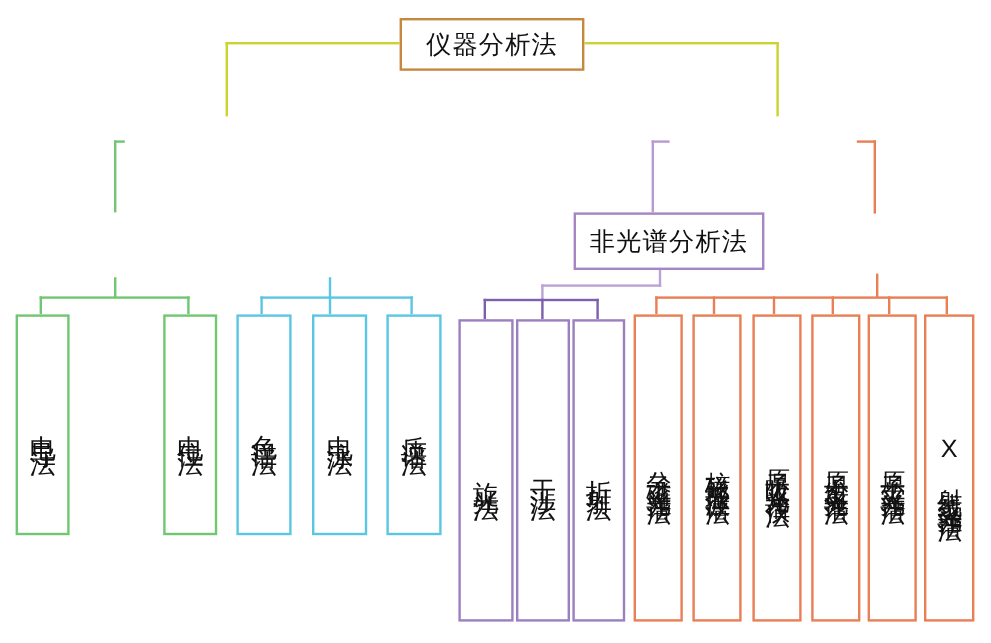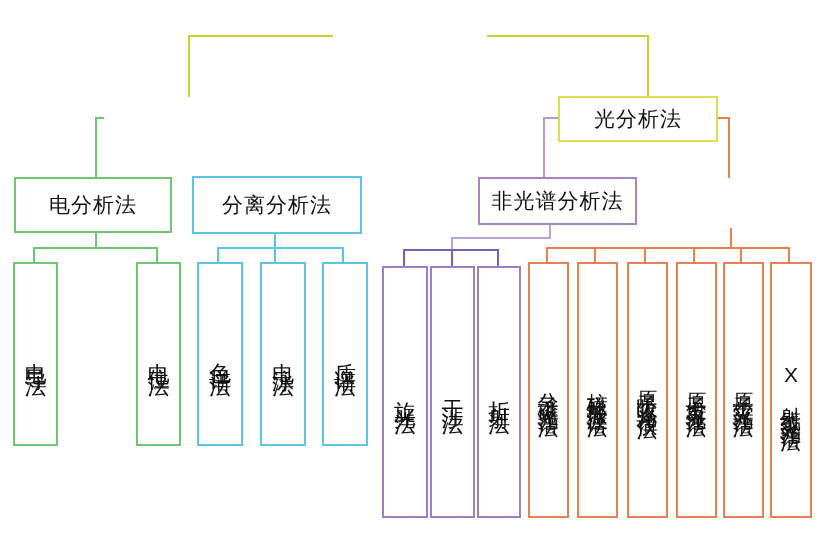--- a/index.html
+++ b/index.html
@@ -67,27 +67,25 @@
 
   <div class="line ln-orange" style="left:730px;top:228px;width:2px;height:20px;"></div>
   <div class="line ln-orange" style="left:546px;top:247px;width:244px;height:2px;"></div>
   <div class="line ln-orange" style="left:546px;top:247px;width:2px;height:15px;"></div>
   <div class="line ln-orange" style="left:594px;top:247px;width:2px;height:15px;"></div>
   <div class="line ln-orange" style="left:644px;top:247px;width:2px;height:15px;"></div>
   <div class="line ln-orange" style="left:693px;top:247px;width:2px;height:15px;"></div>
   <div class="line ln-orange" style="left:740px;top:247px;width:2px;height:15px;"></div>
   <div class="line ln-orange" style="left:788px;top:247px;width:2px;height:15px;"></div>
 
+  <div class="box hbox bd-root" style="left:333px;top:15px;width:150px;height:40px;">仪器分析法</div>
 
 
-  <div class="box hbox bd-yellow" style="left:558px;top:96px;width:156px;height:42px;">光分析法</div>
 
-  <div class="box hbox bd-green" style="left:14px;top:177px;width:154px;height:52px;">电分析法</div>
 
-  <div class="box hbox bd-cyan" style="left:192px;top:176px;width:166px;height:54px;">分离分析法</div>
 
   <div class="box hbox bd-lpurple" style="left:478px;top:177px;width:155px;height:44px;">非光谱分析法</div>
 
 
   <div class="box vbox bd-green" style="left:13px;top:262px;width:41px;height:180px;">
     <span class="vtext">电导法</span>
   </div>
   <div class="box vbox bd-green" style="left:136px;top:262px;width:41px;height:180px;">
     <span class="vtext">电位法</span>
   </div>

